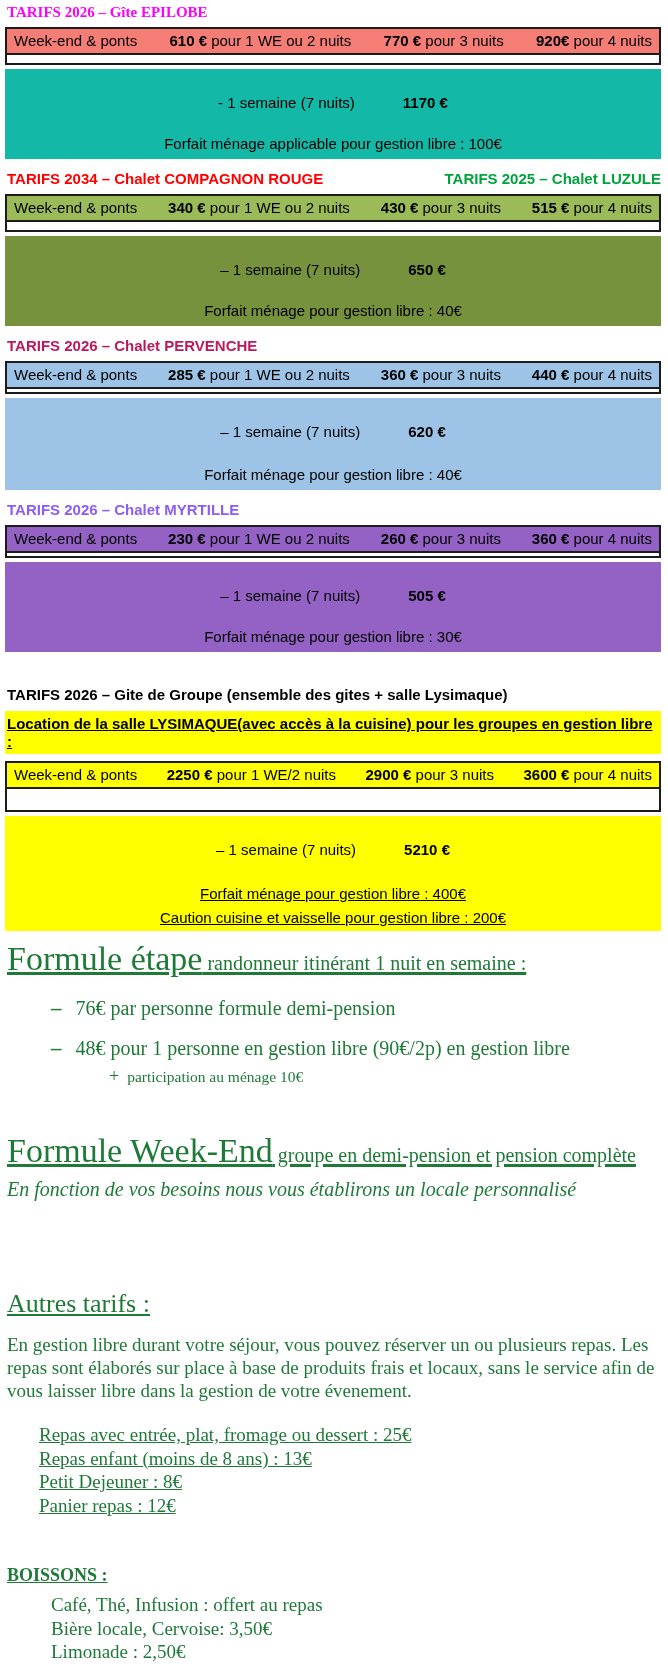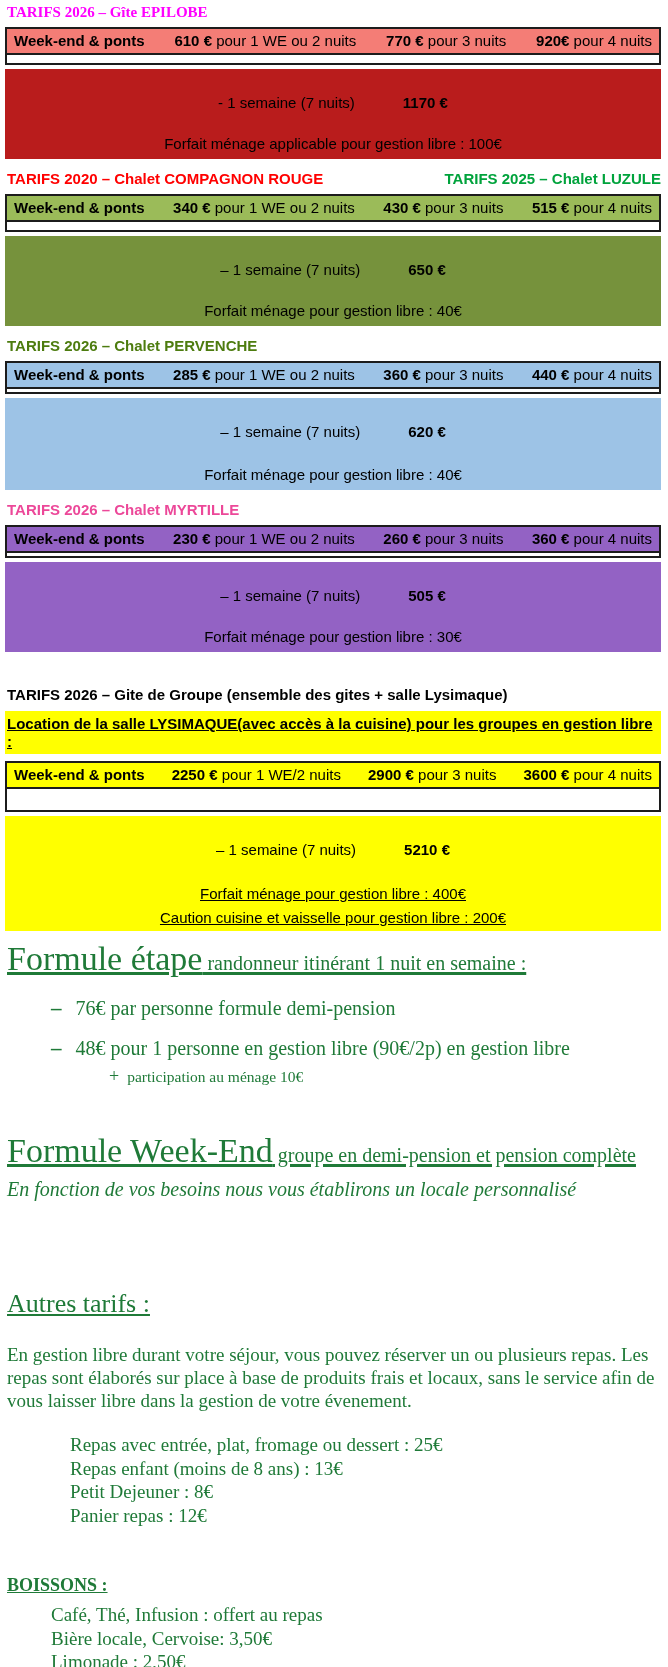--- a/index.html
+++ b/index.html
@@ -13,21 +13,21 @@
   .t-title{font-weight:700;font-size:15px;margin:0 0 6px 2px;line-height:18px;}
   .serif-title{font-family:"Liberation Serif",serif;font-size:15px;}
   .dual{display:flex;justify-content:space-between;align-items:baseline;}
   .tblbox{border:2px solid #1c1c1c;background:#fff;}
   .strip8{padding-bottom:8px;}
   .strip3{padding-bottom:3px;}
   .strip20{padding-bottom:21px;}
   .row{display:flex;justify-content:space-between;align-items:center;
        padding:2px 7px;font-size:15px;line-height:20px;white-space:nowrap;
        border-bottom:2px solid #1c1c1c;}
-  .lbl{font-weight:700;}
+  .lbl{font-weight:400;}
   .tbody{margin-top:4px;font-size:15px;display:flex;flex-direction:column;}
   .h90{height:90px;}
   .h92{height:92px;}
   .h115{height:115px;}
   .week{display:flex;justify-content:center;gap:48px;margin-top:25px;}
   .fline{text-align:center;}
   .f-bottom{margin-top:auto;margin-bottom:7px;}
   .f-mid{margin-top:auto;margin-bottom:0;}
   .f-last{margin-top:7px;margin-bottom:5px;}
   .u{text-decoration:underline;}
@@ -44,92 +44,92 @@
   .h-big{font-weight:400;font-size:34px;line-height:36px;text-decoration:underline;
          margin:10px 0 0 2px;}
   .h-big .small{font-size:20px;}
   .bullet{display:flex;gap:14px;margin-left:46px;font-size:20px;margin-top:15px;align-items:baseline;}
   .bullet .dash{font-weight:700;font-size:21px;}
   .subline{margin-left:104px;font-size:15.5px;margin-top:5px;display:flex;gap:8px;align-items:baseline;}
   .subline .plus{font-size:18px;}
   .h-week{margin-top:46px;}
   .italic-line{font-style:italic;font-size:20px;margin:5px 0 0 2px;}
   .h-autres{margin-top:86px;font-size:26px;line-height:34px;}
-  .para{font-size:19px;line-height:23px;margin:22px 2px 0 2px;max-width:660px;}
-  .item-list{margin:21px 0 0 65px;font-size:19px;line-height:23.5px;}
+  .para{font-size:19px;line-height:23px;margin:12px 2px 0 2px;max-width:660px;}
+  .item-list{margin:21px 0 0 34px;font-size:19px;line-height:23.5px;text-decoration:underline;}
   .h-boissons{font-size:18px;font-weight:700;text-decoration:underline;margin:48px 0 0 2px;}
   .drinks{margin:7px 0 0 46px;font-size:19px;line-height:23.5px;}
 </style>
 </head>
 <body>
 
 <div class="page">
 
   <section class="sec sec-first">
     <h2 class="t-title serif-title" style="color: rgb(255, 0, 255);">TARIFS 2026 – Gîte EPILOBE</h2>
     <div class="tblbox strip8">
       <div class="row" style="background-color: rgb(244, 125, 118);">
         <span class="lbl">Week-end &amp; ponts</span>
         <span><b>610 €</b><span> pour 1 WE ou 2 nuits</span></span>
         <span><b>770 €</b><span> pour 3 nuits</span></span>
         <span><b>920€</b><span> pour 4 nuits</span></span>
       </div>
     </div>
-    <div class="tbody h90" style="background-color: #b91c1c;">
+    <div class="tbody h90" style="background-color: #14b8a6;">
       <div class="week">
         <span>- 1 semaine (7 nuits)</span>
           <b>1170 €</b>
       </div>
       <div class="fline f-bottom">Forfait ménage applicable pour gestion libre : 100€</div>
     </div>
   </section>
 
   <section class="sec">
     <h2 class="t-title dual">
-      <span style="color: rgb(255, 0, 0);">TARIFS 2020 – Chalet COMPAGNON ROUGE</span>
+      <span style="color: rgb(255, 0, 0);">TARIFS 2034 – Chalet COMPAGNON ROUGE</span>
       <span style="color: rgb(0, 163, 60);">TARIFS 2025 – Chalet LUZULE</span>
     </h2>
     <div class="tblbox strip8">
       <div class="row" style="background-color: rgb(155, 187, 89);">
         <span class="lbl">Week-end &amp; ponts</span>
         <span><b>340 €</b><span> pour 1 WE ou 2 nuits</span></span>
         <span><b>430 €</b><span> pour 3 nuits</span></span>
         <span><b>515 €</b><span> pour 4 nuits</span></span>
       </div>
     </div>
     <div class="tbody h90" style="background-color: rgb(118, 146, 60);">
       <div class="week">
         <span>– 1 semaine (7 nuits)</span>
           <b>650 €</b>
       </div>
       <div class="fline f-bottom">Forfait ménage pour gestion libre : 40€</div>
     </div>
   </section>
 
   <section class="sec">
-    <h2 class="t-title" style="color: #4d7c0f;">TARIFS 2026 – Chalet PERVENCHE</h2>
+    <h2 class="t-title" style="color: #be185d;">TARIFS 2026 – Chalet PERVENCHE</h2>
     <div class="tblbox strip3">
       <div class="row" style="background-color: rgb(157, 195, 230);">
         <span class="lbl">Week-end &amp; ponts</span>
         <span><b>285 €</b><span> pour 1 WE ou 2 nuits</span></span>
         <span><b>360 €</b><span> pour 3 nuits</span></span>
         <span><b>440 €</b><span> pour 4 nuits</span></span>
       </div>
     </div>
     <div class="tbody h92" style="background-color: rgb(157, 195, 230);">
       <div class="week">
         <span>– 1 semaine (7 nuits)</span>
           <b>620 €</b>
       </div>
       <div class="fline f-bottom">Forfait ménage pour gestion libre : 40€</div>
     </div>
   </section>
 
   <section class="sec">
-    <h2 class="t-title" style="color: #ec4899;">TARIFS 2026 – Chalet MYRTILLE</h2>
+    <h2 class="t-title" style="color: #8b5cf6;">TARIFS 2026 – Chalet MYRTILLE</h2>
     <div class="tblbox strip3">
       <div class="row" style="background-color: rgb(147, 98, 196);">
         <span class="lbl">Week-end &amp; ponts</span>
         <span><b>230 €</b><span> pour 1 WE ou 2 nuits</span></span>
         <span><b>260 €</b><span> pour 3 nuits</span></span>
         <span><b>360 €</b><span> pour 4 nuits</span></span>
       </div>
     </div>
     <div class="tbody h90" style="background-color: rgb(147, 98, 196);">
       <div class="week">

